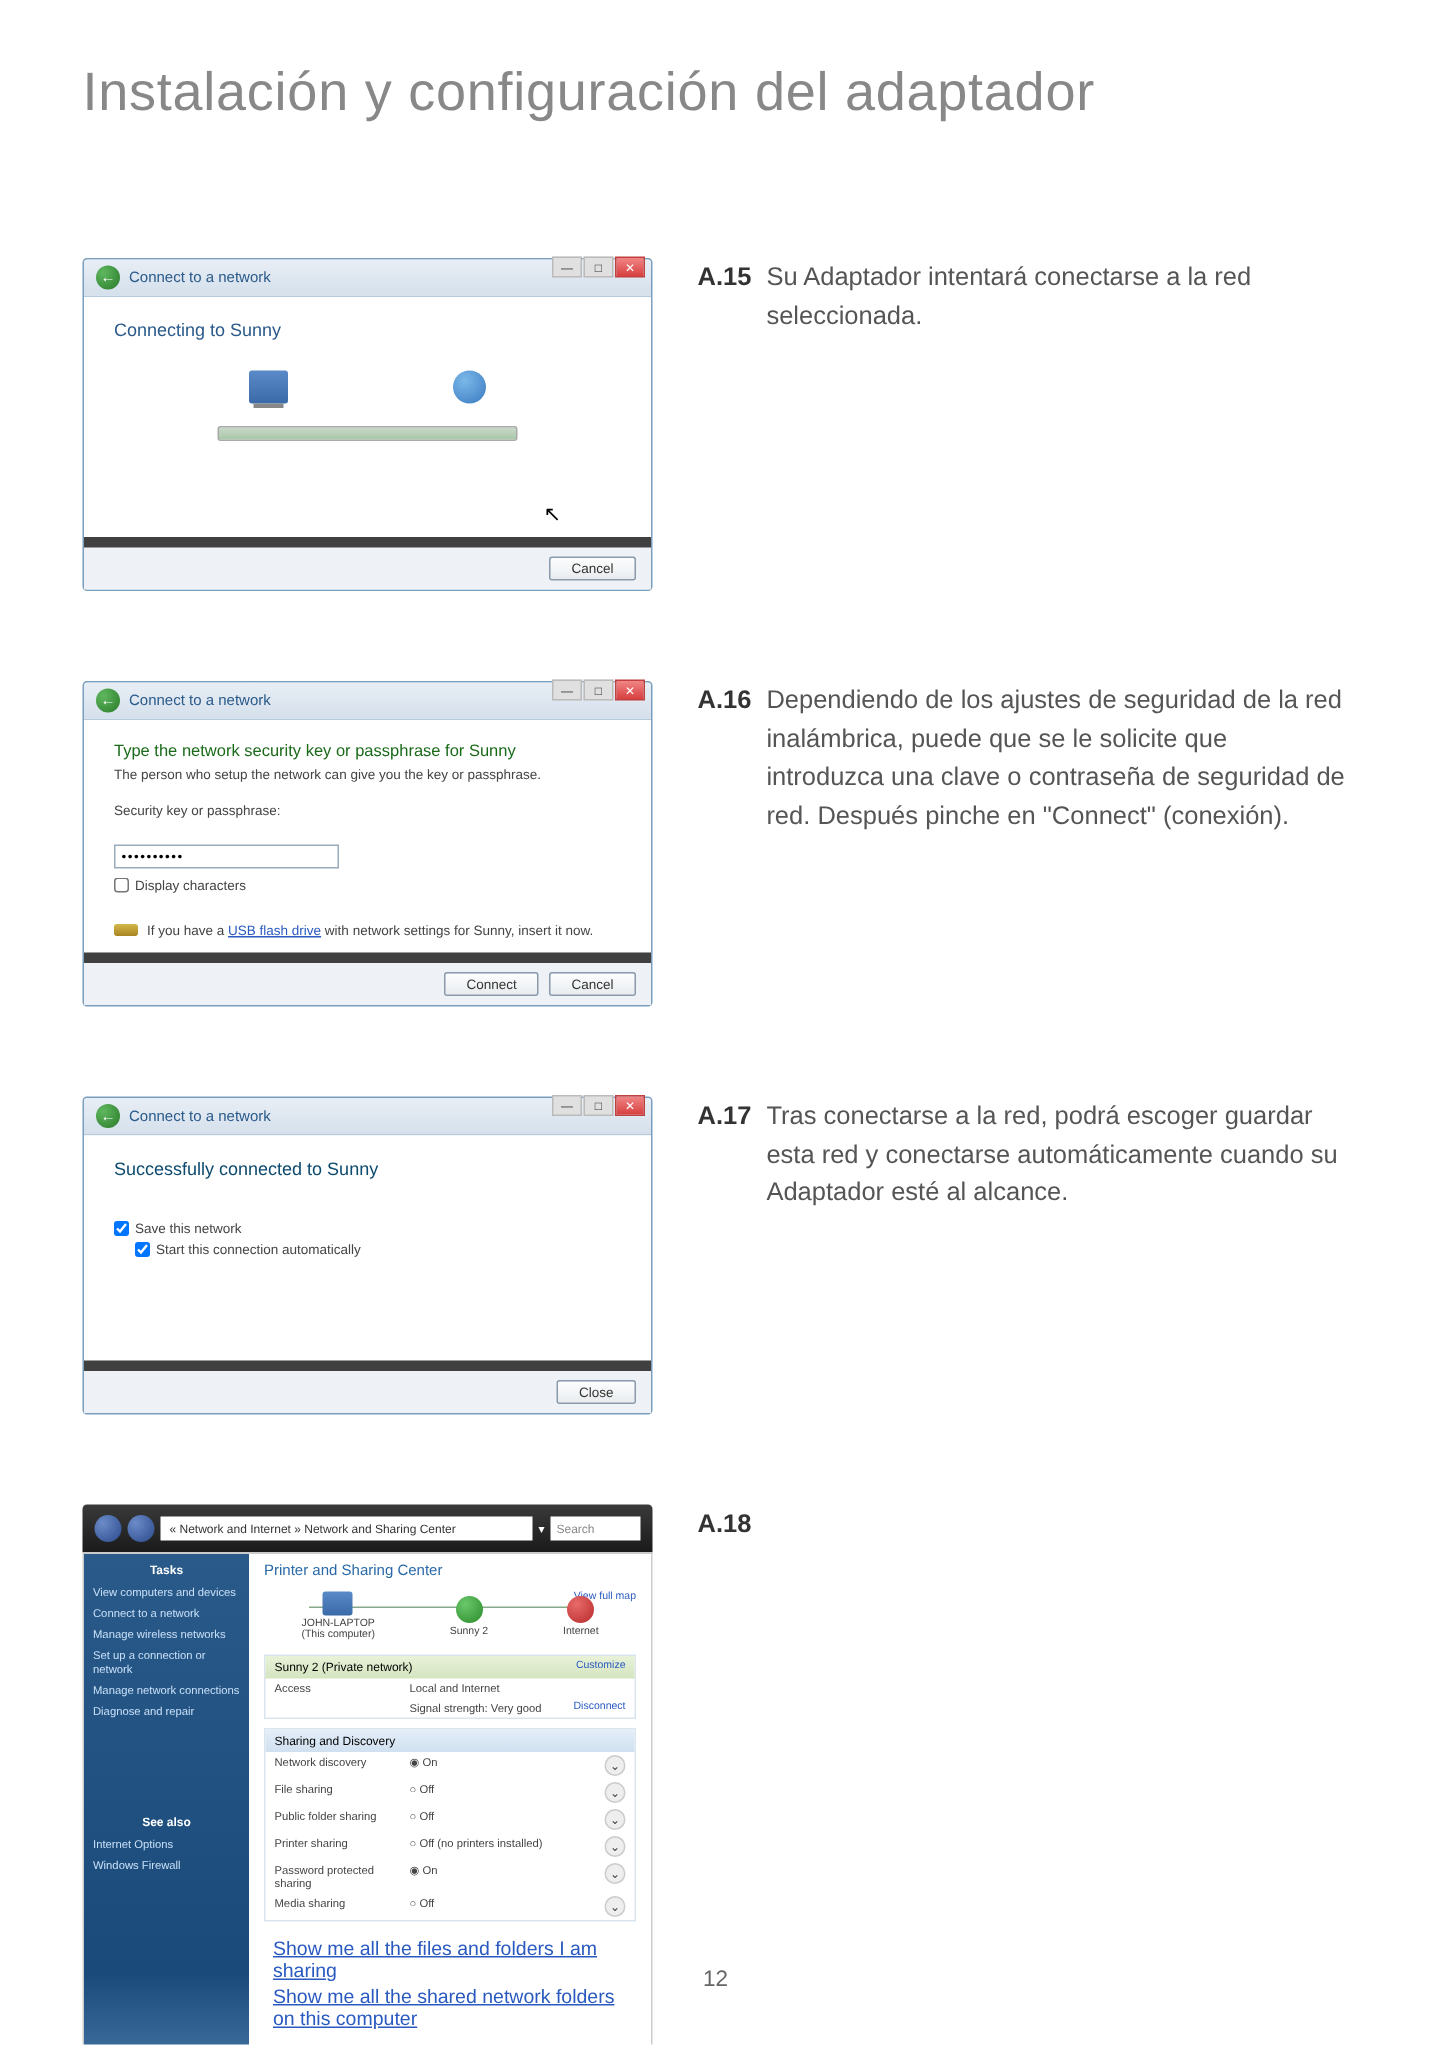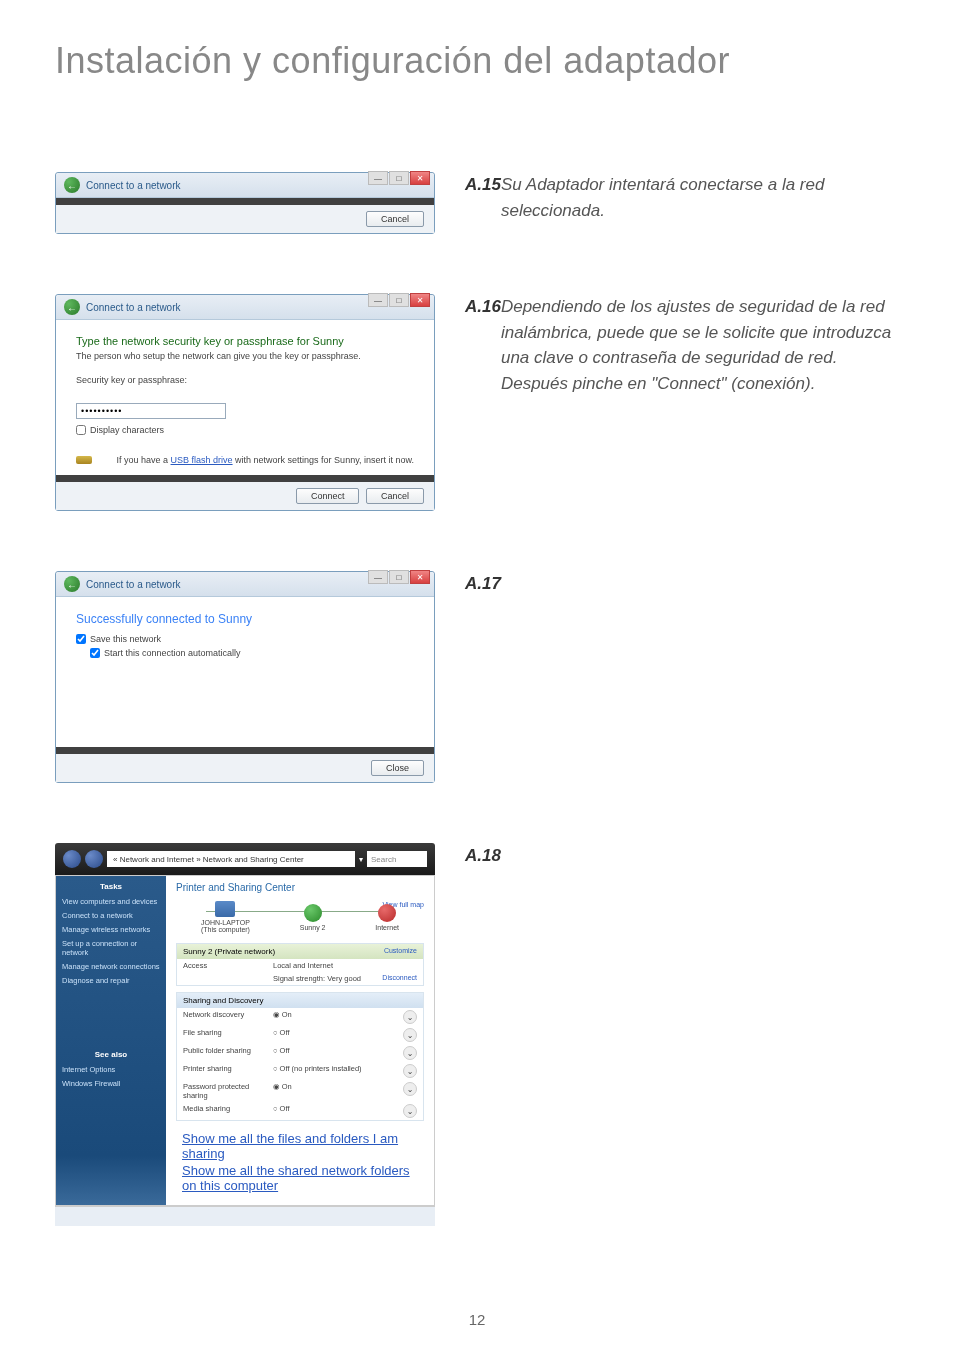--- a/index.html
+++ b/index.html
@@ -153,21 +153,21 @@
       position: absolute;
       font-size: 14px;
       color: #000;
     }
     .step-text {
       flex: 1;
       font-size: 17px;
       color: #555;
       line-height: 1.5;
       display: flex;
-      font-style: italic;
+      gap: 10px;
     }
     .step-num {
       font-weight: bold;
       color: #333;
       white-space: nowrap;
     }
     .step-body {
       flex: 1;
     }
     .d2-heading {
@@ -206,36 +206,35 @@
       width: 10px;
       height: 10px;
     }
     .d2-usb {
       font-size: 9px;
       color: #444;
       display: flex;
       align-items: center;
       gap: 6px;
       margin-top: 12px;
-      justify-content: space-between;
     }
     .usb-icon {
       width: 16px;
       height: 8px;
       background: linear-gradient(to bottom, #d4b84a, #a88420);
       border-radius: 2px;
     }
     .link-text {
       color: #2a5ac0;
       text-decoration: underline;
     }
     .d3-heading {
-      color: #3b82f6;
+      color: #0c4a6e;
       font-size: 12px;
-      margin-bottom: 8px;
+      margin-bottom: 28px;
     }
     .d3-check {
       font-size: 9px;
       color: #444;
       display: flex;
       align-items: center;
       gap: 4px;
       margin-bottom: 4px;
     }
     .d3-check input{
@@ -437,20 +436,29 @@
   <div class="dialog-img">
     <div class="dialog-box" style="position:relative;">
       <div class="window-controls">
         <div class="wc-btn">—</div>
         <div class="wc-btn">□</div>
         <div class="wc-btn wc-close">✕</div>
       </div>
       <div class="dialog-header">
         <div class="back-arrow">←</div>
         <span class="dialog-header-text">Connect to a network</span>
+      </div>
+      <div class="dialog-body" style="height:160px;position:relative;">
+        <div class="connecting-text">Connecting to Sunny</div>
+        <div class="icons-row">
+          <div class="computer-icon"></div>
+          <div class="globe-icon"></div>
+        </div>
+        <div class="progress-bar"></div>
+        <span class="cursor" style="bottom:8px;right:60px;">↖</span>
       </div>
       <div class="dialog-footer">
         <span class="btn">Cancel</span>
       </div>
     </div>
   </div>
   <div class="step-text">
     <span class="step-num">A.15</span>
     <span class="step-body">Su Adaptador intentará conectarse a la red seleccionada.</span>
   </div>
@@ -519,20 +527,21 @@
           <span>Start this connection automatically</span>
         </label>
       </div>
       <div class="dialog-footer">
         <span class="btn">Close</span>
       </div>
     </div>
   </div>
   <div class="step-text">
     <span class="step-num">A.17</span>
+    <span class="step-body">Tras conectarse a la red, podrá escoger guardar esta red y conectarse automáticamente cuando su Adaptador esté al alcance.</span>
   </div>
 </div>
 
 <div class="section" style="margin-bottom:0;">
   <div class="d4-container">
     <div class="d4-top">
       <div class="d4-nav"></div>
       <div class="d4-nav"></div>
       <div class="d4-addr">« Network and Internet » Network and Sharing Center</div>
       <span style="color:#fff;">▾</span>

